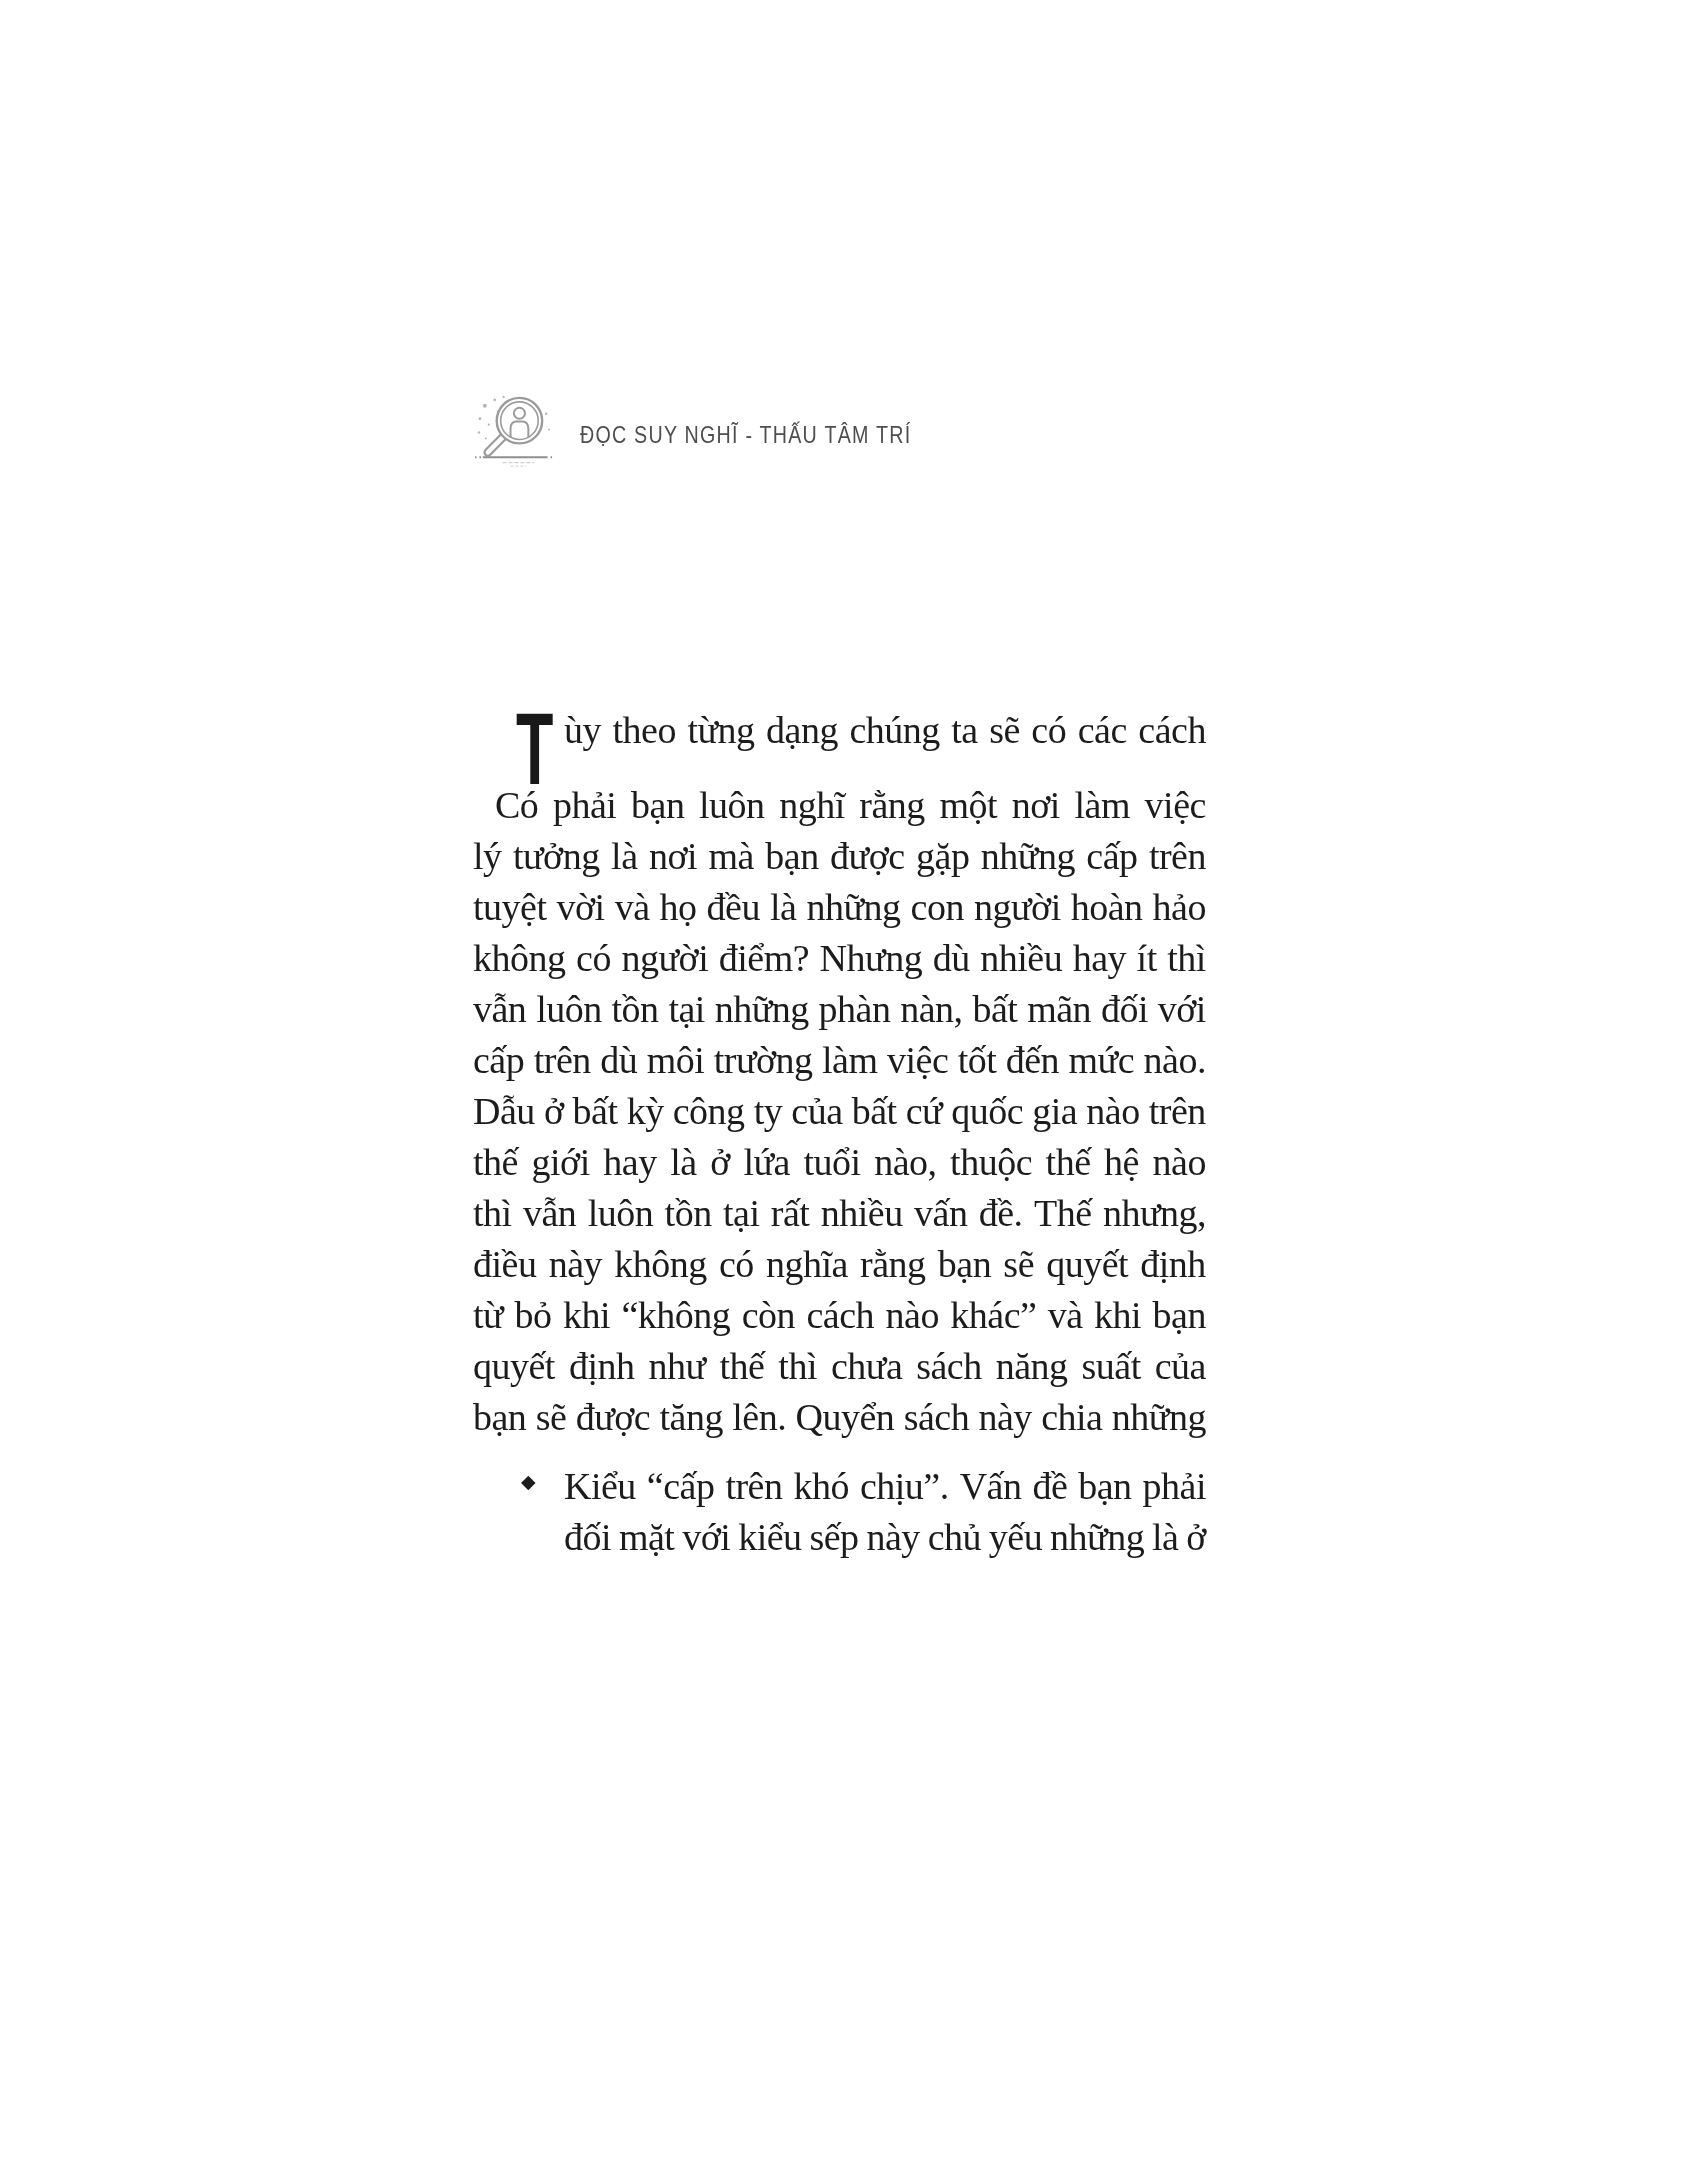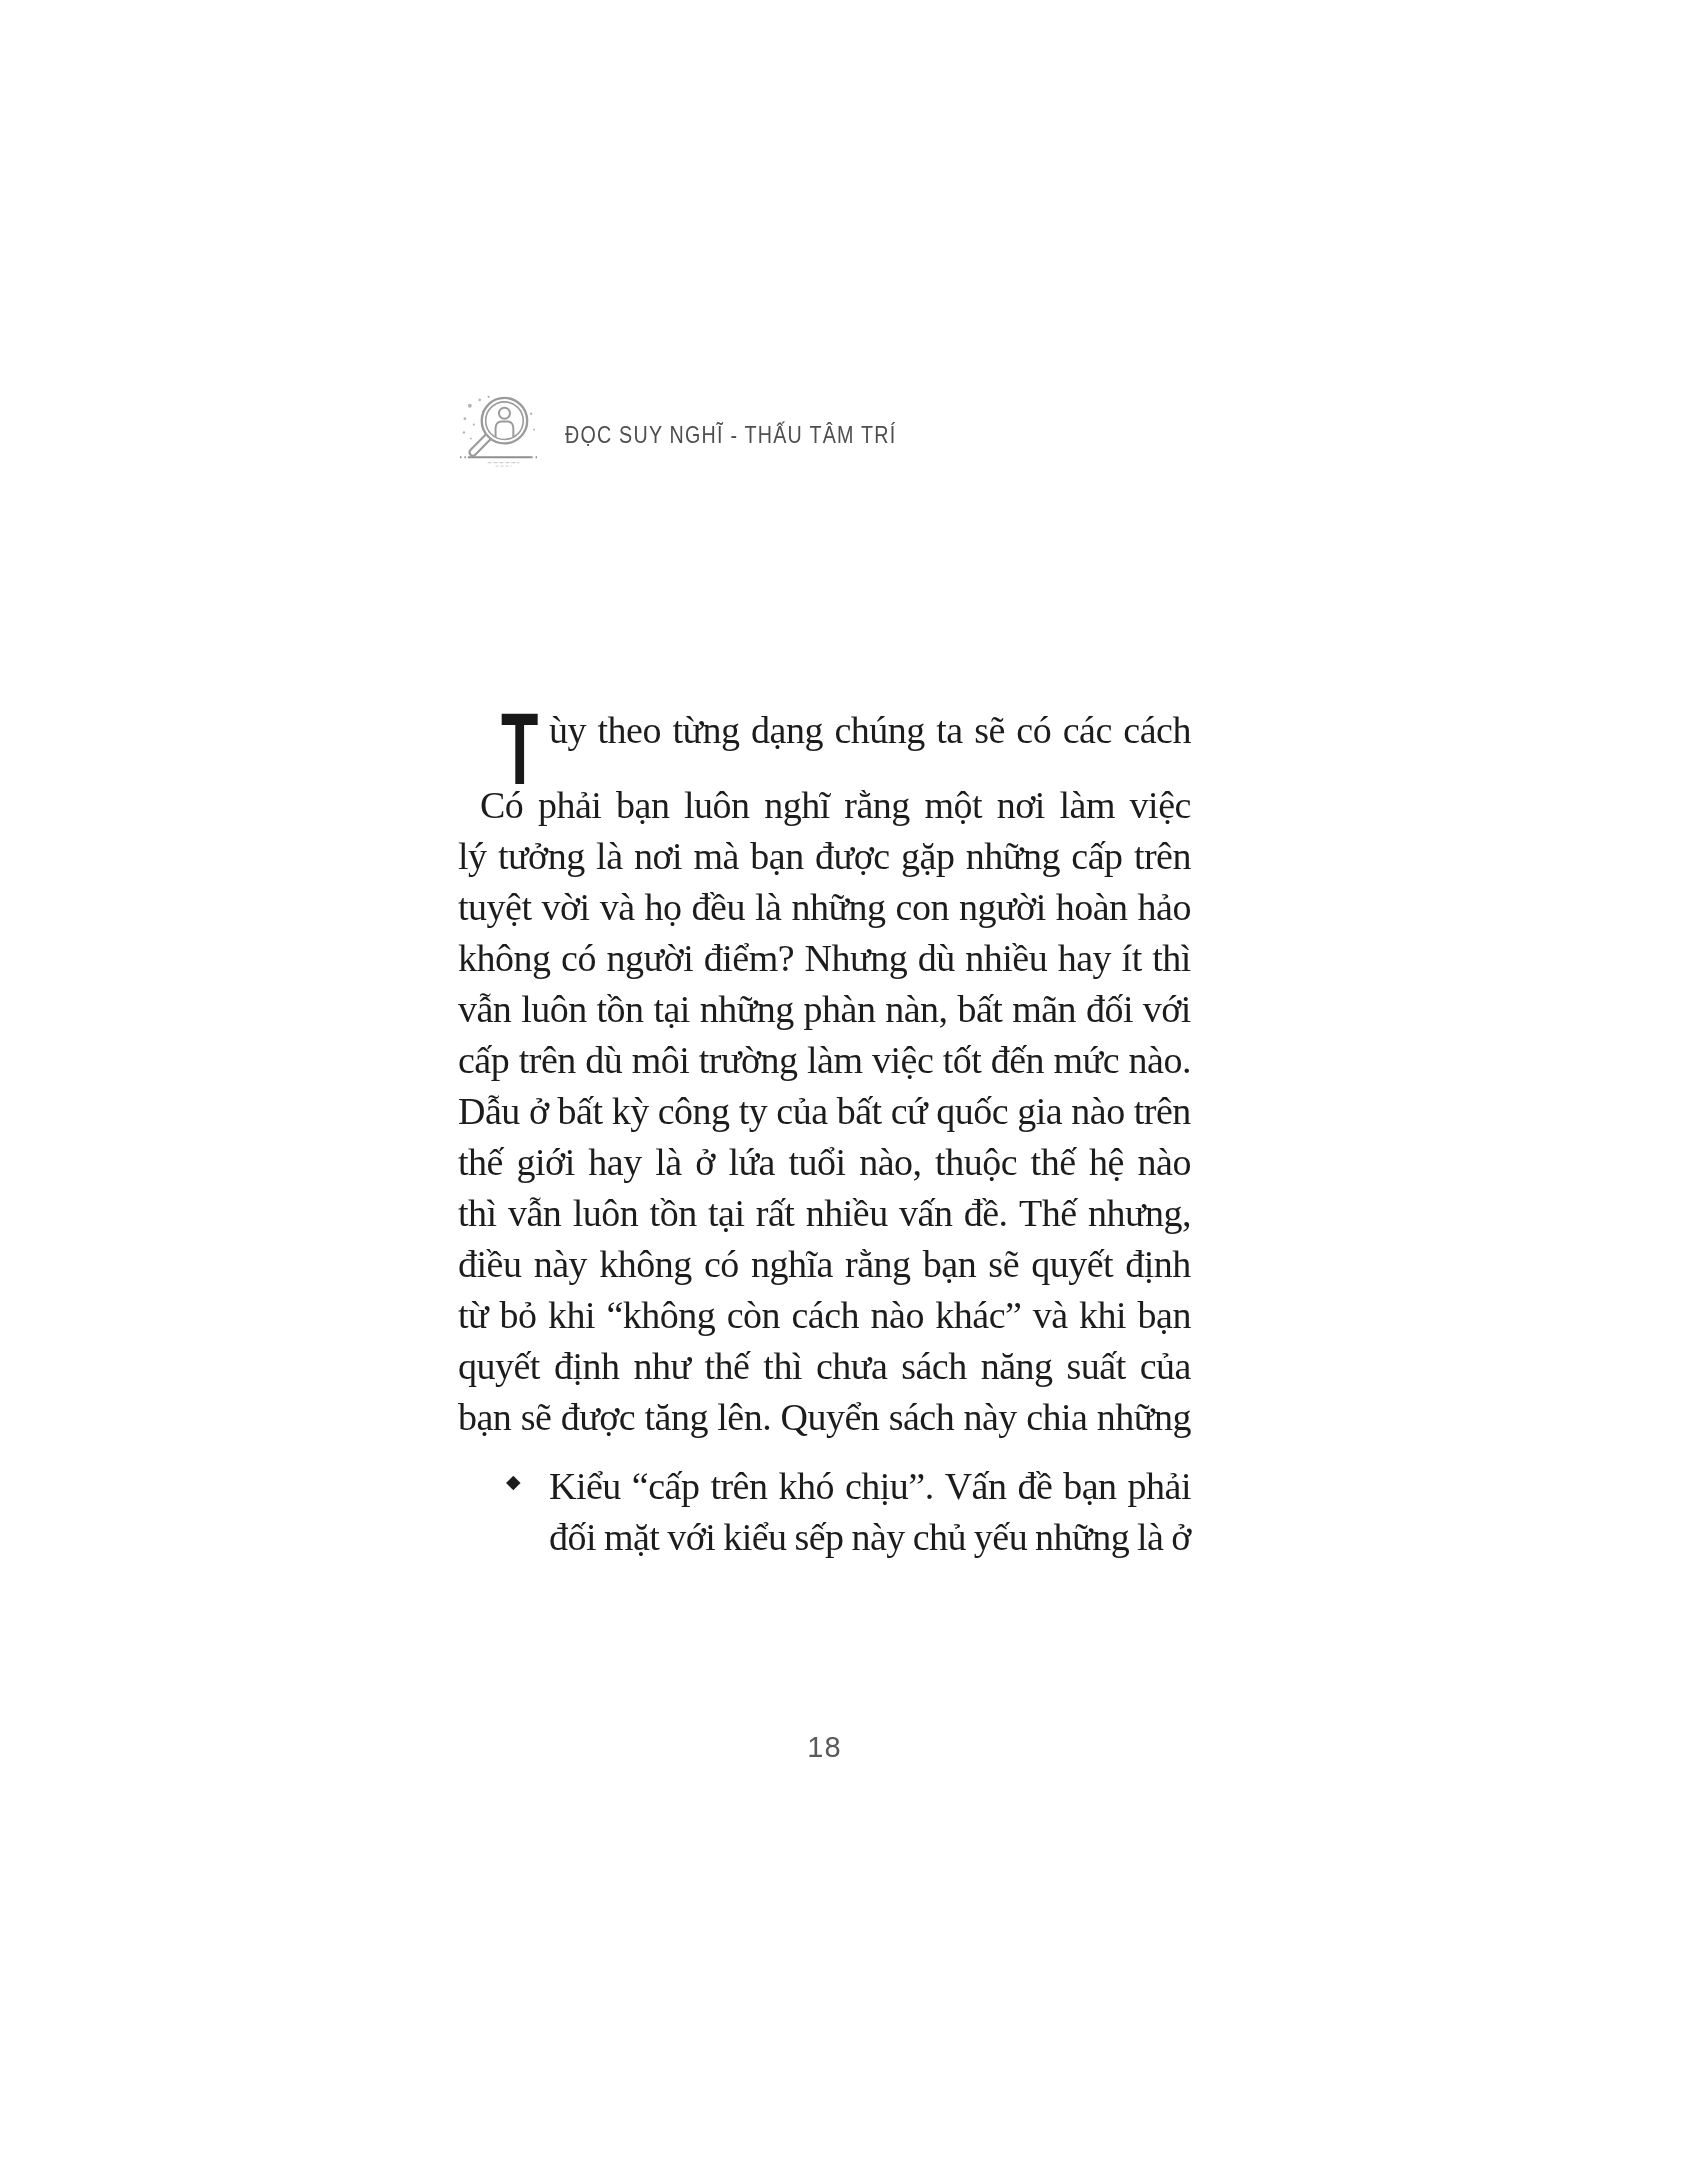--- a/index.html
+++ b/index.html
@@ -1,20 +1,20 @@
 <!DOCTYPE html>
 <html><head>
 <meta charset="utf-8">
 <style>
   html, body { margin:0; padding:0; }
   body {
     width:1683px; height:2178px; background:#ffffff; position:relative;
     overflow:hidden; font-family:"Liberation Serif", serif;
   }
-  .column { position:absolute; left:458px; top:0; width:733px; height:1608px; }
+  .column { position:absolute; left:473px; top:0; width:733px; height:1608px; }
 
   
   .chapter-header { position:absolute; top:392px; left:0; width:733px; height:89px; }
   .icon-wrap { position:absolute; left:0; top:0; width:85px; height:85px; }
   .running-head-text {
     position:absolute; left:107px; top:28px; height:30px; line-height:30px;
     font-family:"Liberation Sans", sans-serif; font-size:24px; color:#4e4e4e;
     letter-spacing:1.5px; white-space:nowrap;
   }
   .running-head-text > span { display:inline-block; transform:scaleX(0.82); transform-origin:0 50%; }
@@ -320,16 +320,15 @@
             <span>yếu</span>
             <span>những</span>
             <span>là</span>
             <span>ở</span>
           </div>
         </div>
     </div>
 
   </div>
 
-  <div class="page-number">18</div>
 
 </div>
 
 
 </body></html>

